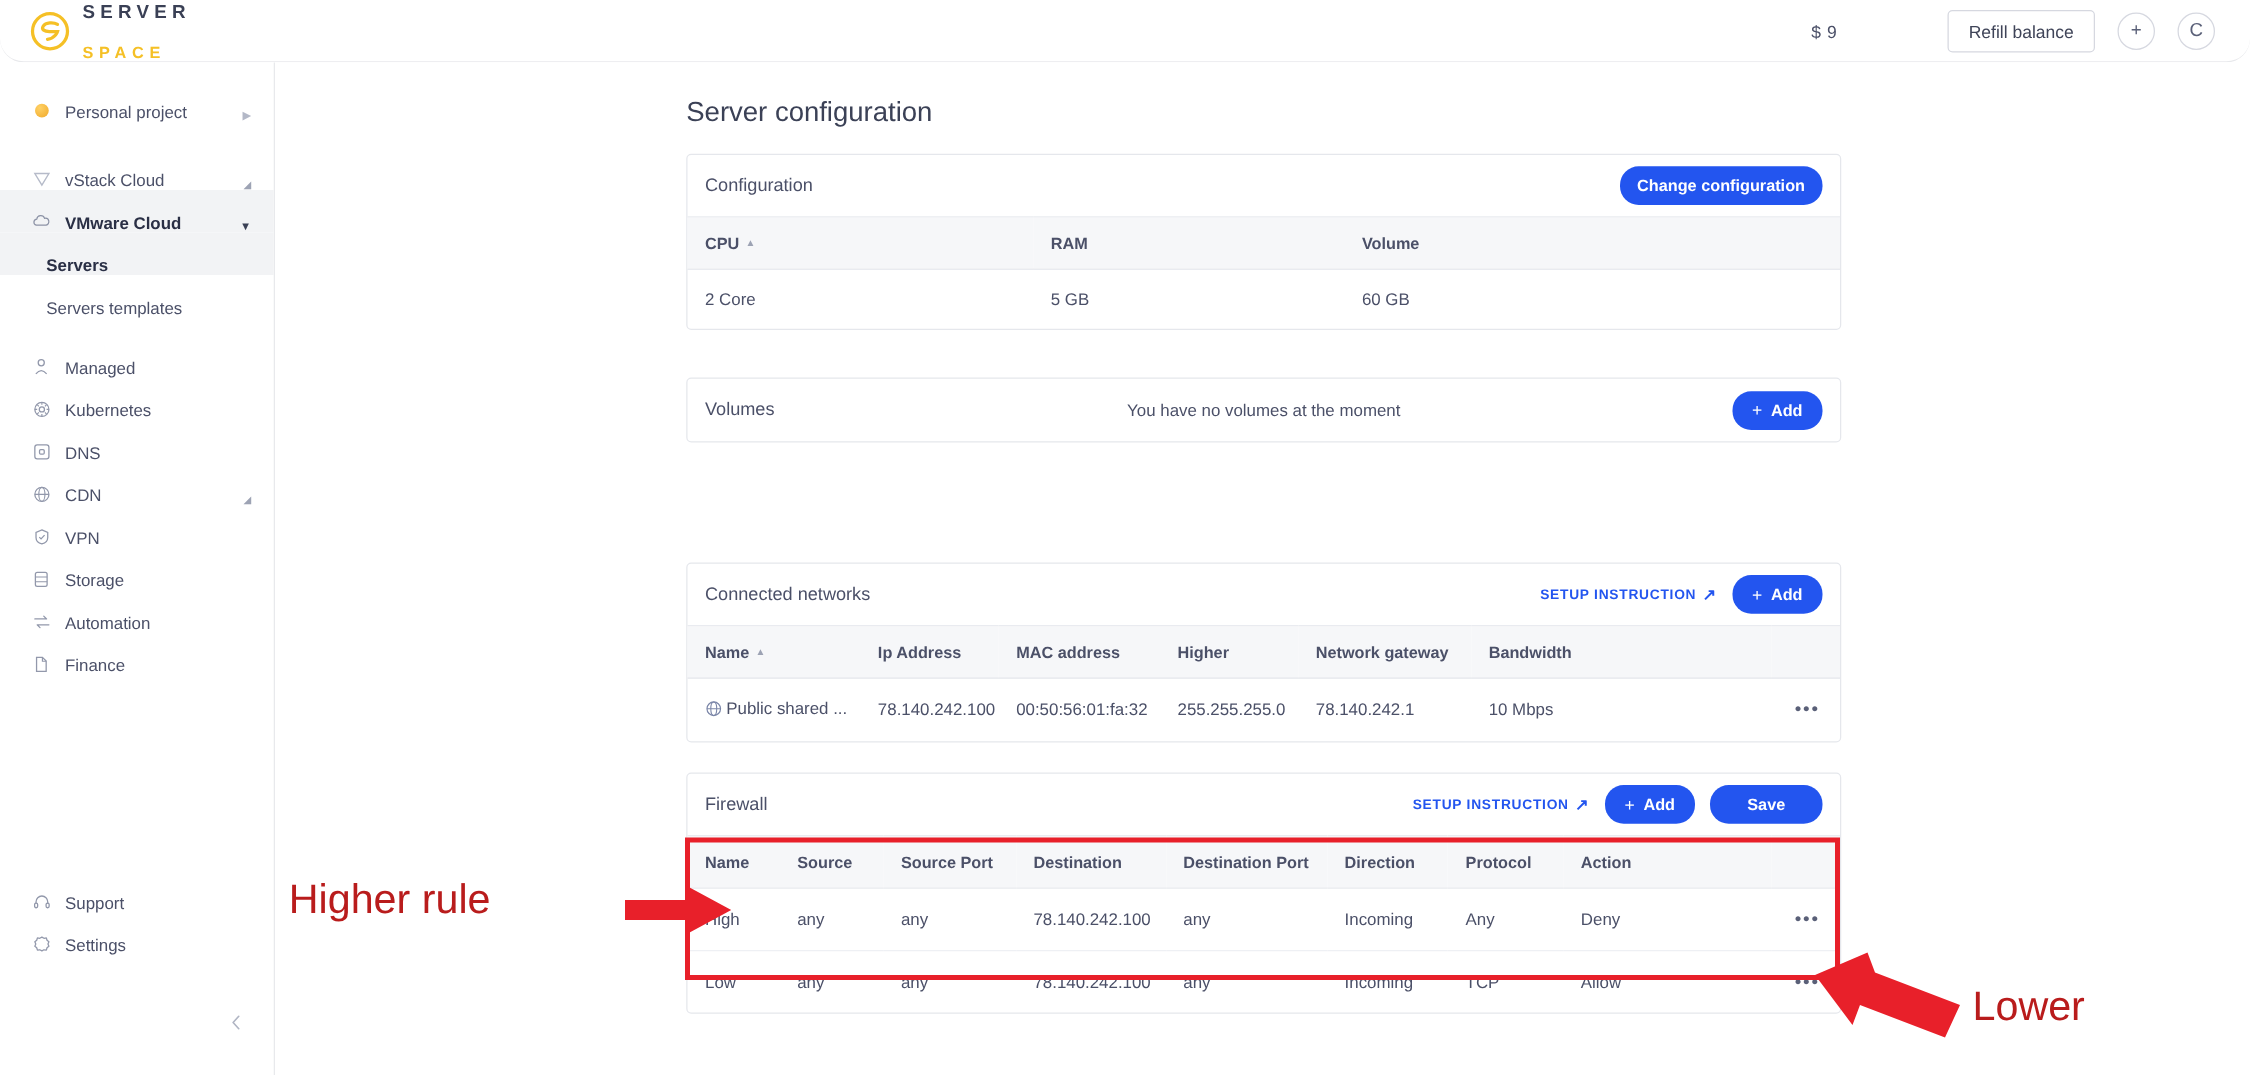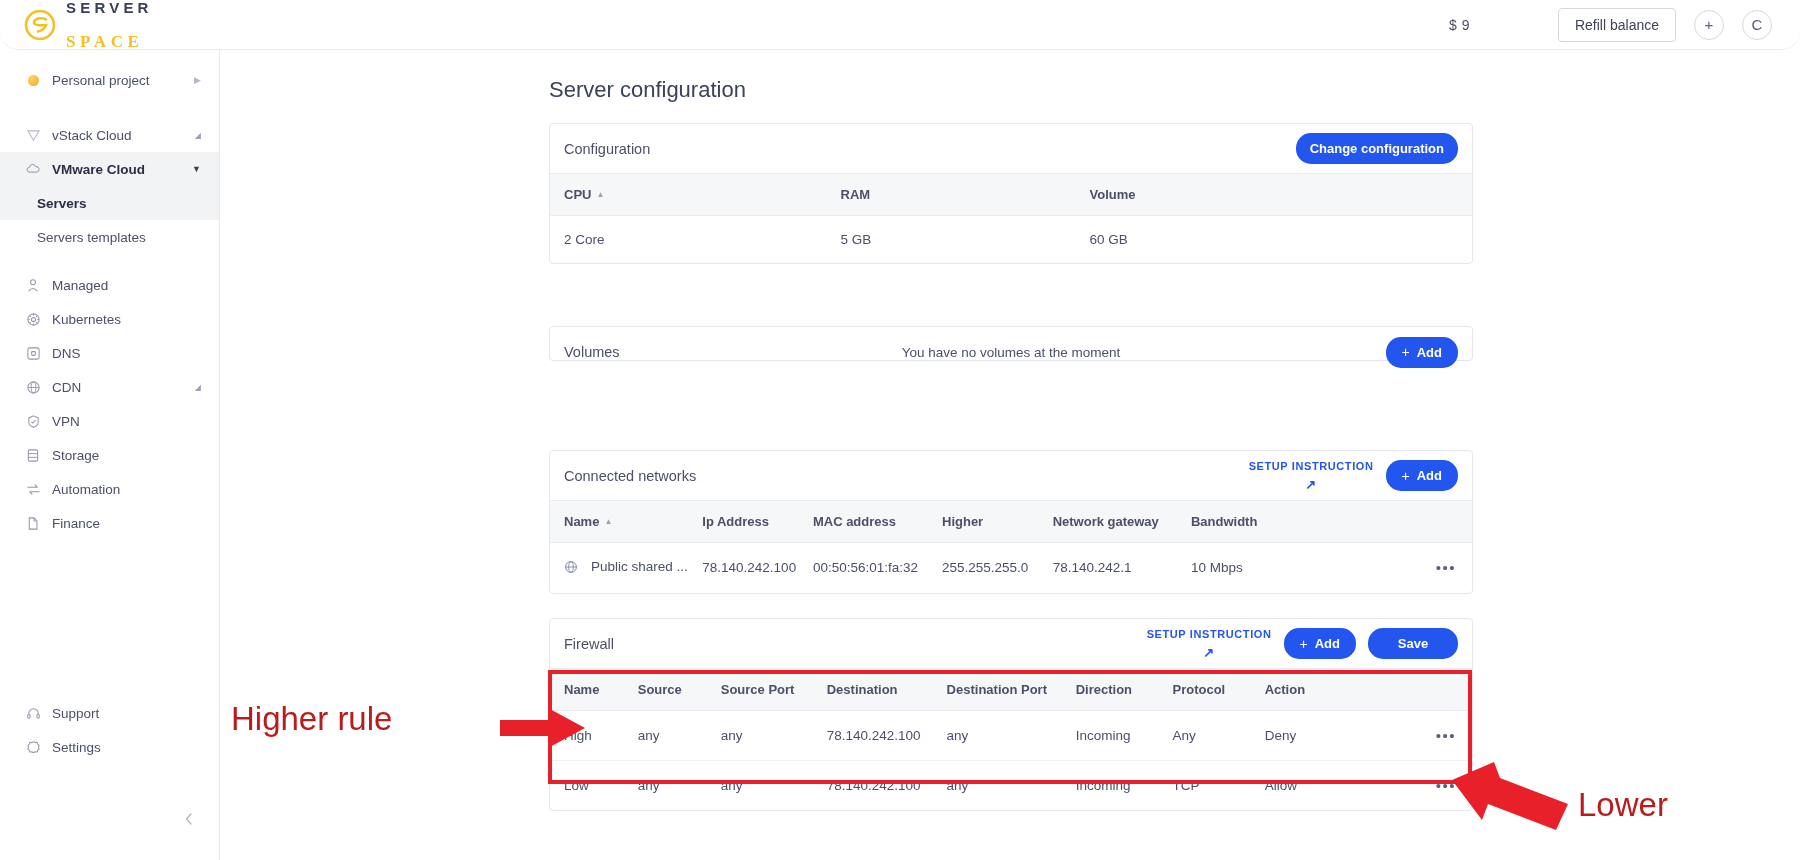--- a/index.html
+++ b/index.html
@@ -19,22 +19,22 @@
     display: flex; align-items: center; border-radius: 19px;
   }
   .logo-wrap { display: flex; align-items: center; margin-left: 24px; gap: 10px; }
   .logo-mark { width: 32px; height: 32px; flex: none; }
   .logo-text { line-height: 1; }
   .logo-top {
     font-size: 15px; font-weight: bold; letter-spacing: 4.2px;
     color: #3a4055;
   }
   .logo-bot {
-    font-size: 17px; font-weight: bold; letter-spacing: 4.6px;
-    color: #f5c026; margin-top: 18px; font-family: Liberation Serif, serif;
+    font-size: 13px; font-weight: bold; letter-spacing: 4.6px;
+    color: #f5c026; margin-top: 18px;
   }
   .topbar-right {
     margin-left: auto; display: flex; align-items: center; gap: 18px;
     margin-right: 28px;
   }
   .balance { font-size: 14px; color: #4b5068; letter-spacing: .5px; }
   .refill-btn {
     border: 1px solid #d6d8e0; background: #fff; border-radius: 4px;
     padding: 8px 16px; font-size: 14px; color: #3f4458;
     font-family: "Liberation Sans", sans-serif; cursor: pointer;
@@ -47,21 +47,21 @@
     font-size: 15px; color: #5a6078; cursor: pointer;
     font-family: "Liberation Sans", sans-serif;
   }
 
   
   .sidebar {
     position: absolute; top: 50px; left: 0; width: 220px; height: 810px;
     background: #ffffff; border-right: 1px solid #e8e9ec;
   }
   .nav-item {
-    display: flex; align-items: center; height: 34px;
+    display: flex; align-items: flex-end; height: 34px;
     padding: 0 18px 0 24px; font-size: 13.5px; color: #4b5068;
     cursor: pointer; position: relative;
   }
   .nav-item .ico {
     width: 18px; height: 18px; flex: none; margin-right: 10px;
     display: flex; align-items: center; justify-content: center;
     color: #9298ab;
   }
   .nav-item .lbl { flex: 1; white-space: nowrap; }
   .nav-item.active { background: #f2f3f5; }
@@ -106,39 +106,39 @@
     display: flex; align-items: center; justify-content: center;
     cursor: pointer; font-family: "Liberation Sans", sans-serif;
     white-space: nowrap;
   }
   .btn-blue.add { gap: 7px; font-weight: bold; padding: 0 16px; }
   .btn-blue.add .pl { font-size: 14px; font-weight: normal; }
   .btn-blue.save { width: 90px; }
   .setup-link {
     font-size: 11px; font-weight: bold; letter-spacing: .6px;
     color: #2355ef; text-transform: uppercase; cursor: pointer;
-    display: flex; align-items: center; gap: 5px; flex-direction: column;
+    display: flex; align-items: center; gap: 5px;
   }
   .setup-link .ar { font-size: 13px; }
 
   table.grid { width: 100%; border-collapse: collapse; table-layout: fixed; }
   table.grid thead tr { background: #f6f7f9; }
   table.grid th {
     text-align: left; font-size: 13px; color: #4b5068; font-weight: bold;
     padding: 13px 0 13px 14px; border-top: 1px solid #e9ebf0;
     border-bottom: 1px solid #e9ebf0; white-space: nowrap;
   }
   table.grid td {
     font-size: 13.5px; color: #4b5068; padding: 16px 0 16px 14px;
     border-bottom: 1px solid #eef0f4; white-space: nowrap;
   }
   table.grid tbody tr:last-child td { border-bottom: none; }
   .sort-ar { font-size: 8px; color: #9da3b4; margin-left: 5px; vertical-align: 2px; }
   .dots { color: #5a6078; letter-spacing: 1.5px; font-size: 15px; cursor: pointer; }
-  .cell-ico { display: inline-flex; align-items: center; gap: 13px; }
+  .cell-ico { display: inline-flex; align-items: center; gap: 3px; }
   .globe { color: #7b86a8; display: inline-flex; }
   .empty-msg {
     position: absolute; left: 50%; transform: translateX(-50%);
     font-size: 13.5px; color: #4b5068; white-space: nowrap;
   }
 
   
   .anno { position: absolute; pointer-events: none; }
   .redbox {
     left: 548px; top: 670px; width: 924px; height: 114px;
@@ -339,21 +339,21 @@
       <tbody>
         <tr>
           <td>2 Core</td>
           <td>5 GB</td>
           <td>60 GB</td>
         </tr>
       </tbody>
     </table>
   </div>
 
-  <div class="card" style="top:276px; height:35px">
+  <div class="card" style="top:252px; height:52px">
     <div class="card-head" style="height:50px; position:relative">
       <span class="card-title">Volumes</span>
       <span class="empty-msg">You have no volumes at the moment</span>
       <div class="card-head-right">
         <button class="btn-blue add">
           <span class="pl">+</span>
           <span>Add</span>
         </button>
       </div>
     </div>

